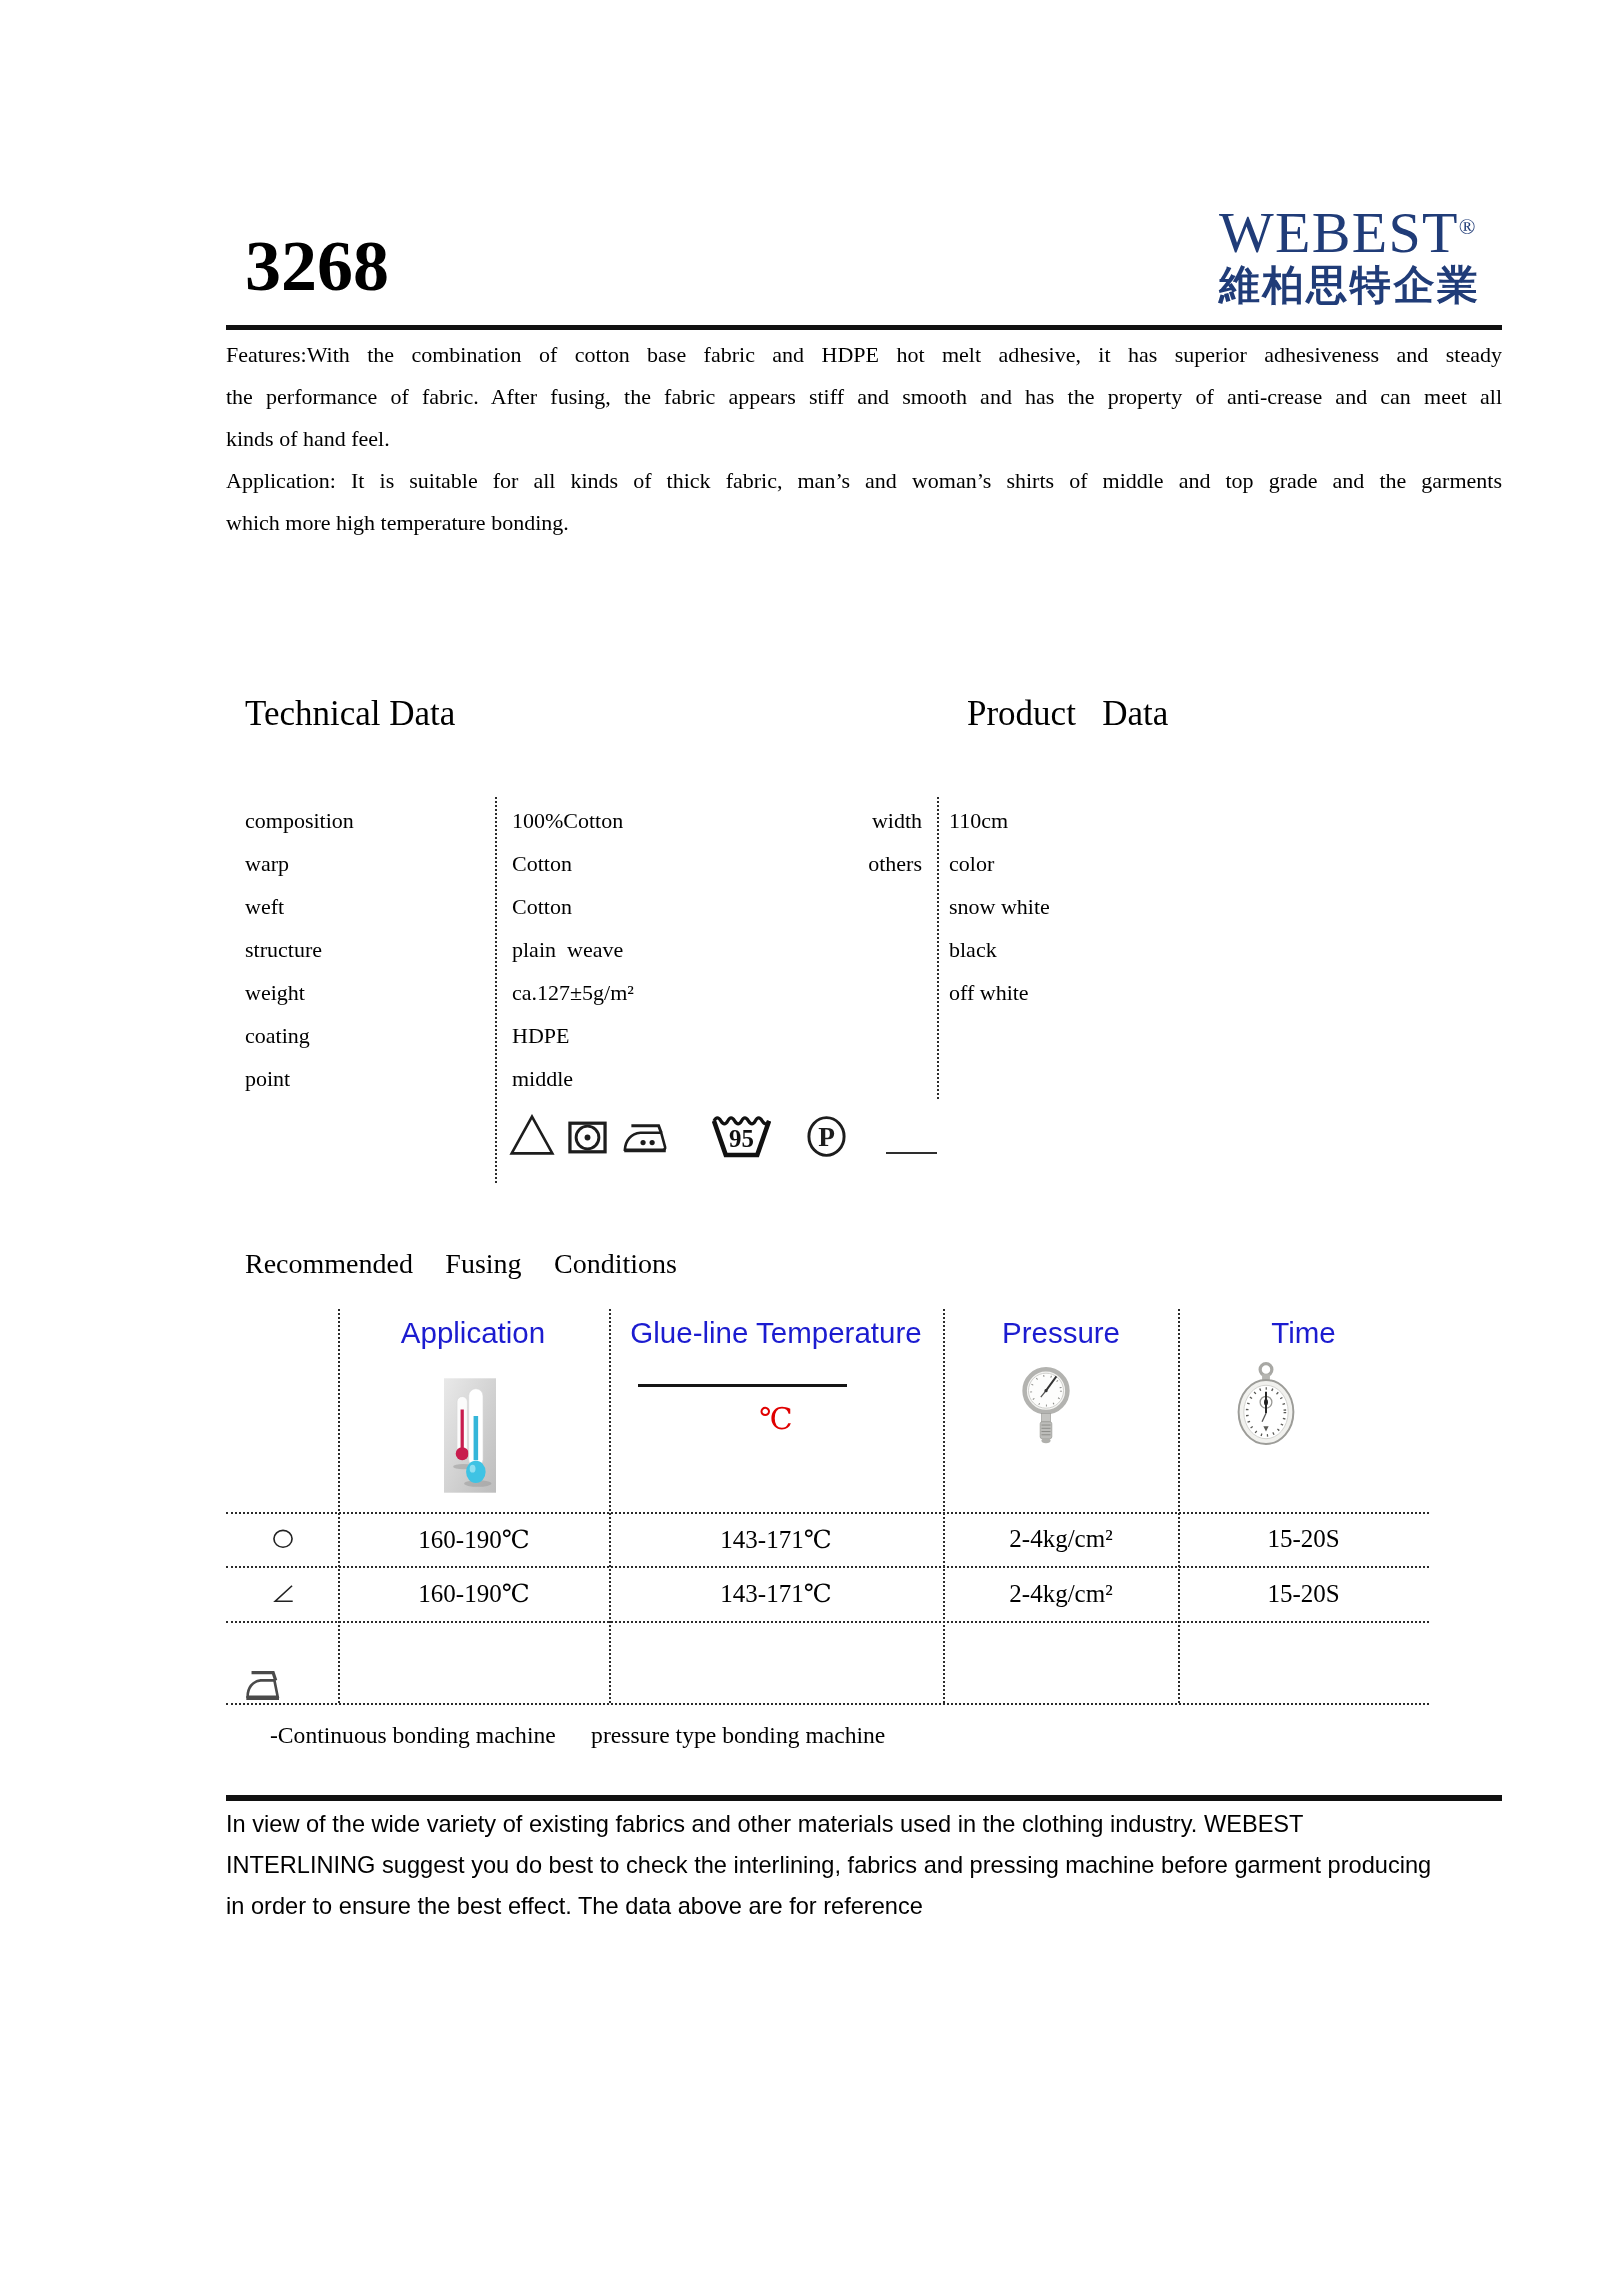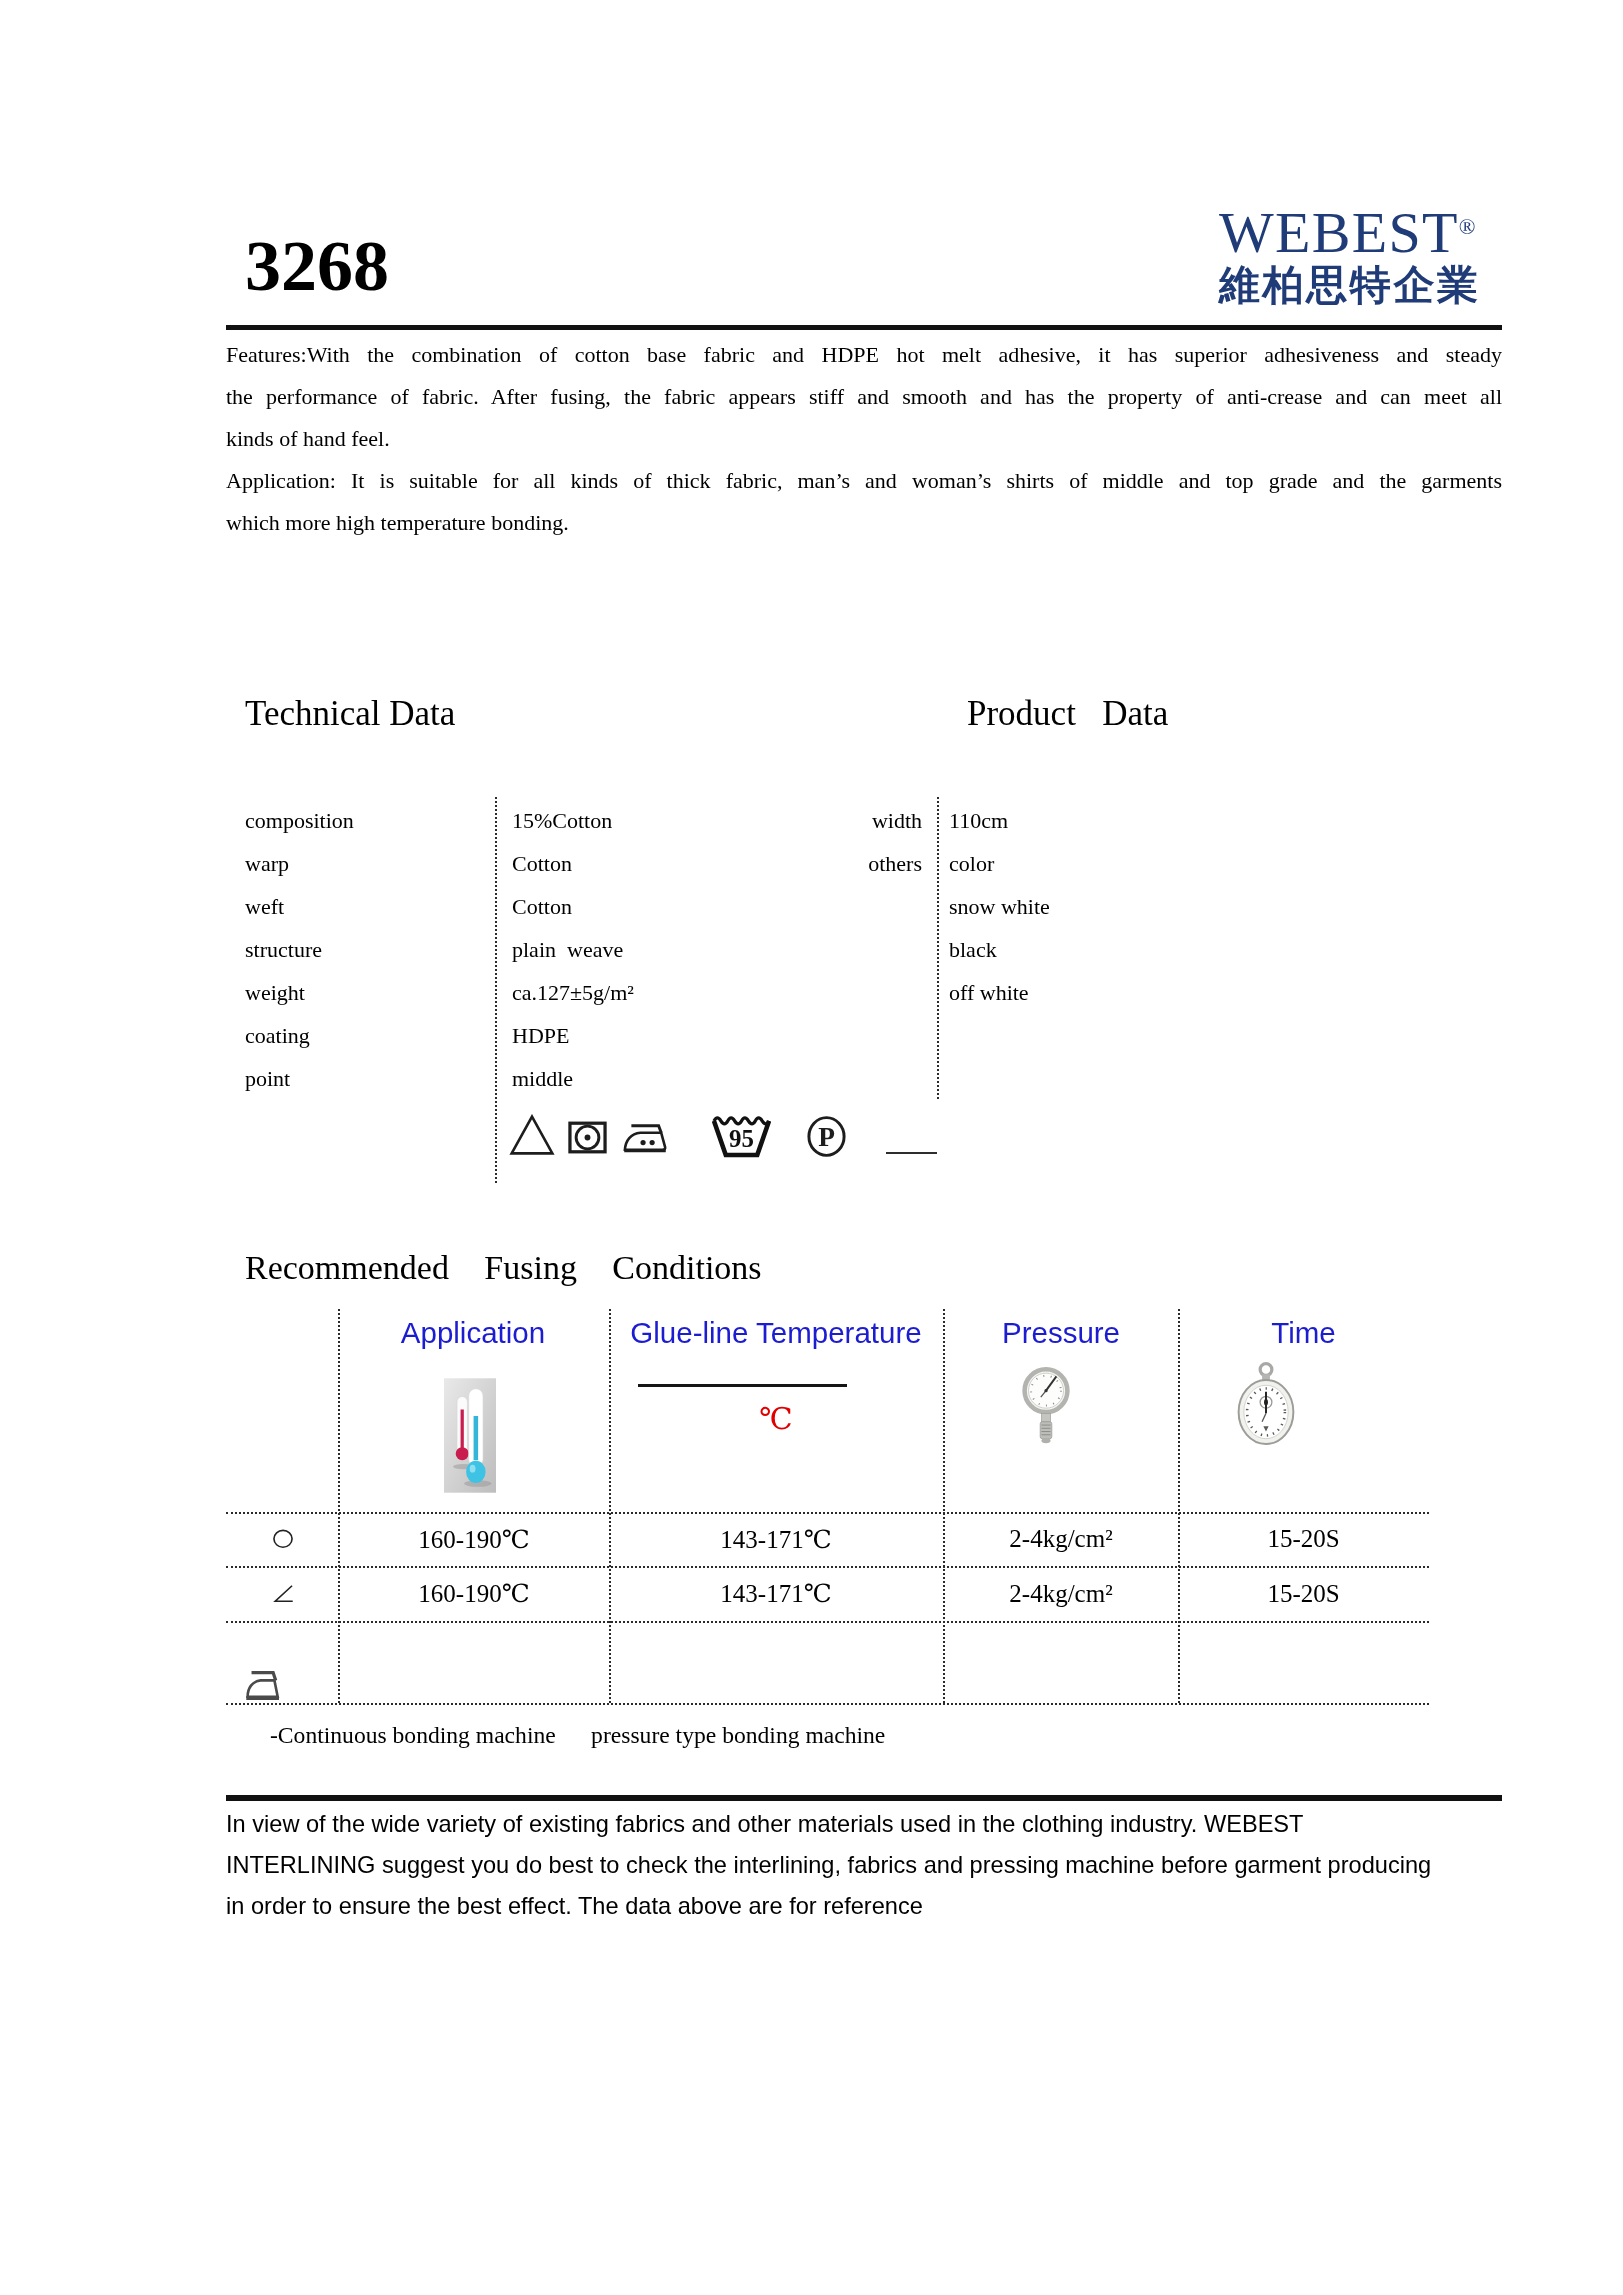--- a/index.html
+++ b/index.html
@@ -76,21 +76,21 @@
     <div>weft</div>
     <div>structure</div>
     <div>weight</div>
     <div>coating</div>
     <div>point</div>
   </div>
 
   <div class="abs dotv" style="left:495px;top:797px;height:386px;"></div>
 
   <div class="abs tcol" style="left:512px;top:799px;width:393px;">
-    <div class="pre">15%Cotton</div>
+    <div class="pre">100%Cotton</div>
     <div class="pre">Cotton</div>
     <div class="pre">Cotton</div>
     <div class="pre">plain  weave</div>
     <div class="pre">ca.127±5g/m²</div>
     <div class="pre">HDPE</div>
     <div class="pre">middle</div>
   </div>
 
   <div class="abs tcol" style="left:812px;top:799px;width:110px;text-align:right;">
     <div>width</div>
@@ -136,21 +136,21 @@
     </svg>
   </div>
   <div class="abs" style="left:806px;top:1115px;">
     <svg width="41" height="43" viewBox="0 0 62 66">
       <ellipse cx="31" cy="33" rx="27" ry="29" fill="none" stroke="#1d1d1d" stroke-width="4.5"></ellipse>
       <text x="31" y="47" text-anchor="middle" font-size="42" font-weight="bold" font-family="Liberation Serif, DejaVu Serif, serif" fill="#1d1d1d">P</text>
     </svg>
   </div>
   <div class="abs" style="left:886px;top:1152px;width:51px;height:2px;background:#2e2e2e;"></div>
 
-  <div class="abs h-section serif pre" style="left:245px;top:1249px;font-size:34px;word-spacing:9.2px;">Recommended  Fusing  Conditions</div>
+  <div class="abs h-section serif pre" style="left:245px;top:1249px;font-size:28px;word-spacing:9.2px;">Recommended  Fusing  Conditions</div>
 
   <div class="abs dotv" style="left:338px;top:1309px;height:394px;"></div>
   <div class="abs dotv" style="left:609px;top:1309px;height:394px;"></div>
   <div class="abs dotv" style="left:943px;top:1309px;height:394px;"></div>
   <div class="abs dotv" style="left:1178px;top:1309px;height:394px;"></div>
   <div class="abs doth" style="left:226px;top:1512px;width:1203px;"></div>
   <div class="abs doth" style="left:226px;top:1566px;width:1203px;"></div>
   <div class="abs doth" style="left:226px;top:1621px;width:1203px;"></div>
   <div class="abs doth" style="left:226px;top:1703px;width:1203px;"></div>
 

